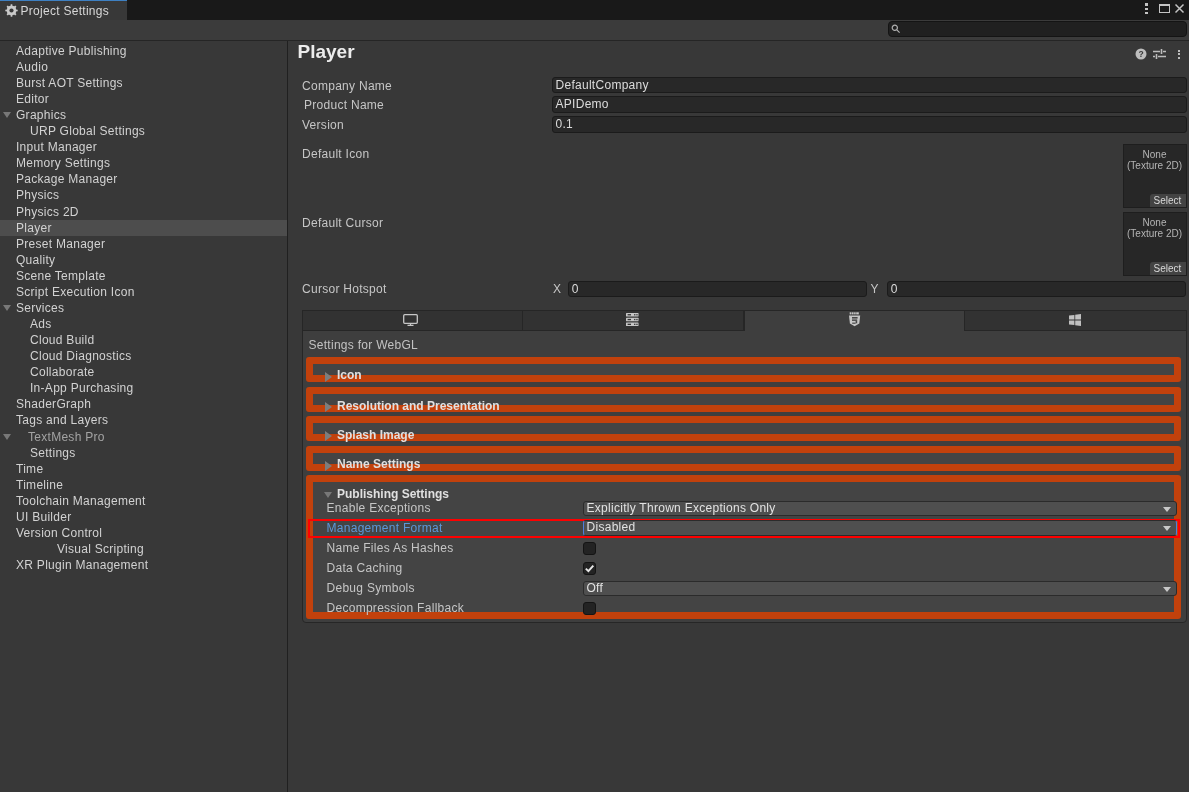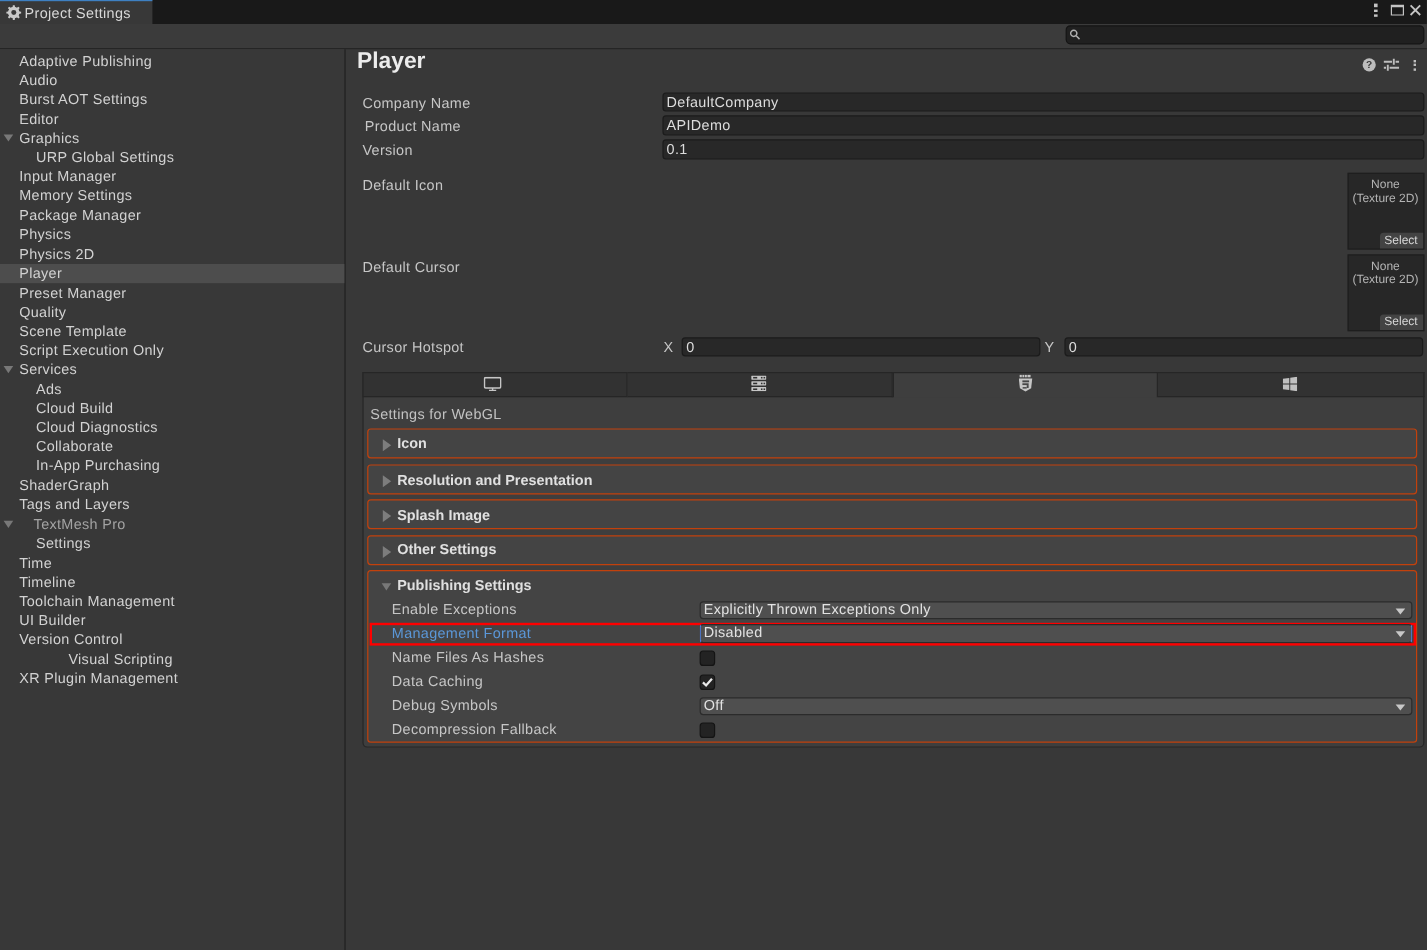--- a/index.html
+++ b/index.html
@@ -10,21 +10,21 @@
 .dd{position:absolute;background:#4f4f4f;border:1px solid #2b2b2b;border-radius:3px;
  color:#e2e2e2;line-height:13px;padding-left:2.5px;white-space:nowrap;letter-spacing:0.28px;}
 .dd .ar{position:absolute;right:5px;top:5px;width:0;height:0;
  border-left:4px solid transparent;border-right:4px solid transparent;border-top:5px solid #c8c8c8;}
 .cb{position:absolute;width:13px;height:13px;background:#232323;border:1px solid #141414;border-radius:3px;}
 .tri-r{position:absolute;width:0;height:0;border-top:5px solid transparent;
  border-bottom:5px solid transparent;border-left:7px solid #7d7d7d;}
 .tri-d{position:absolute;width:0;height:0;border-left:4.6px solid transparent;
  border-right:4.6px solid transparent;border-top:6.2px solid #787878;}
 .bar{position:absolute;left:306px;width:875px;height:25px;background:#444444;
- border:1px solid #c2410c;border-radius:3px;}
+ border:7px solid #c2410c;border-radius:3px;}
 .bar b{position:absolute;left:24px;top:4.5px;color:#e0e0e0;font-weight:bold;}
 </style></head>
 <body>
 
 <div class="abs" style="left:0;top:0;width:1189px;height:20px;background:#191919;"></div>
 <div class="abs" style="left:0;top:0;width:127px;height:20px;background:#383838;border-top:1.5px solid #3e80c2;"></div>
 <div class="abs" style="left:5px;top:4px;"><svg width="13" height="13" viewBox="0 0 13 13">
       <polygon points="11.07,5.48 12.69,5.72 12.69,7.28 11.07,7.52 10.45,9.01 11.43,10.32 10.32,11.43 9.01,10.45 7.52,11.07 7.28,12.69 5.72,12.69 5.48,11.07 3.99,10.45 2.68,11.43 1.57,10.32 2.55,9.01 1.93,7.52 0.31,7.28 0.31,5.72 1.93,5.48 2.55,3.99 1.57,2.68 2.68,1.57 3.99,2.55 5.48,1.93 5.72,0.31 7.28,0.31 7.52,1.93 9.01,2.55 10.32,1.57 11.43,2.68 10.45,3.99" fill="#c9c9c9"></polygon>
       <circle cx="6.5" cy="6.5" r="4.68" fill="#c9c9c9"></circle>
       <circle cx="6.5" cy="6.5" r="2.08" fill="#383838"></circle>
@@ -54,21 +54,21 @@
 <div class="abs" style="left:30px;top:123.1px;height:16px;line-height:16px;color:#d2d2d2;white-space:nowrap;letter-spacing:0.28px;">URP Global Settings</div>
 <div class="abs" style="left:16px;top:139.2px;height:16px;line-height:16px;color:#d2d2d2;white-space:nowrap;letter-spacing:0.28px;">Input Manager</div>
 <div class="abs" style="left:16px;top:155.3px;height:16px;line-height:16px;color:#d2d2d2;white-space:nowrap;letter-spacing:0.28px;">Memory Settings</div>
 <div class="abs" style="left:16px;top:171.4px;height:16px;line-height:16px;color:#d2d2d2;white-space:nowrap;letter-spacing:0.28px;">Package Manager</div>
 <div class="abs" style="left:16px;top:187.4px;height:16px;line-height:16px;color:#d2d2d2;white-space:nowrap;letter-spacing:0.28px;">Physics</div>
 <div class="abs" style="left:16px;top:203.5px;height:16px;line-height:16px;color:#d2d2d2;white-space:nowrap;letter-spacing:0.28px;">Physics 2D</div>
 <div class="abs" style="left:16px;top:219.6px;height:16px;line-height:16px;color:#d2d2d2;white-space:nowrap;letter-spacing:0.28px;">Player</div>
 <div class="abs" style="left:16px;top:235.6px;height:16px;line-height:16px;color:#d2d2d2;white-space:nowrap;letter-spacing:0.28px;">Preset Manager</div>
 <div class="abs" style="left:16px;top:251.7px;height:16px;line-height:16px;color:#d2d2d2;white-space:nowrap;letter-spacing:0.28px;">Quality</div>
 <div class="abs" style="left:16px;top:267.8px;height:16px;line-height:16px;color:#d2d2d2;white-space:nowrap;letter-spacing:0.28px;">Scene Template</div>
-<div class="abs" style="left:16px;top:283.9px;height:16px;line-height:16px;color:#d2d2d2;white-space:nowrap;letter-spacing:0.28px;">Script Execution Only</div>
+<div class="abs" style="left:16px;top:283.9px;height:16px;line-height:16px;color:#d2d2d2;white-space:nowrap;letter-spacing:0.28px;">Script Execution Icon</div>
 <div class="tri-d" style="left:2.5px;top:304.9px;"></div>
 <div class="abs" style="left:16px;top:299.9px;height:16px;line-height:16px;color:#d2d2d2;white-space:nowrap;letter-spacing:0.28px;">Services</div>
 <div class="abs" style="left:30px;top:316.0px;height:16px;line-height:16px;color:#d2d2d2;white-space:nowrap;letter-spacing:0.28px;">Ads</div>
 <div class="abs" style="left:30px;top:332.1px;height:16px;line-height:16px;color:#d2d2d2;white-space:nowrap;letter-spacing:0.28px;">Cloud Build</div>
 <div class="abs" style="left:30px;top:348.1px;height:16px;line-height:16px;color:#d2d2d2;white-space:nowrap;letter-spacing:0.28px;">Cloud Diagnostics</div>
 <div class="abs" style="left:30px;top:364.2px;height:16px;line-height:16px;color:#d2d2d2;white-space:nowrap;letter-spacing:0.28px;">Collaborate</div>
 <div class="abs" style="left:30px;top:380.3px;height:16px;line-height:16px;color:#d2d2d2;white-space:nowrap;letter-spacing:0.28px;">In-App Purchasing</div>
 <div class="abs" style="left:16px;top:396.3px;height:16px;line-height:16px;color:#d2d2d2;white-space:nowrap;letter-spacing:0.28px;">ShaderGraph</div>
 <div class="abs" style="left:16px;top:412.4px;height:16px;line-height:16px;color:#d2d2d2;white-space:nowrap;letter-spacing:0.28px;">Tags and Layers</div>
 <div class="tri-d" style="left:2.5px;top:433.5px;"></div>
@@ -171,21 +171,21 @@
 <div class="bar" style="top:387.0px;">
     <div class="tri-r" style="left:11.5px;top:8px;"></div>
     <b>Resolution and Presentation</b>
   </div>
 <div class="bar" style="top:416.4px;">
     <div class="tri-r" style="left:11.5px;top:8px;"></div>
     <b>Splash Image</b>
   </div>
 <div class="bar" style="top:445.7px;">
     <div class="tri-r" style="left:11.5px;top:8px;"></div>
-    <b>Other Settings</b>
+    <b>Name Settings</b>
   </div>
 <div class="bar" style="top:475px;height:143.6px;">
     <div class="tri-d" style="left:11px;top:9.5px;"></div>
     <b>Publishing Settings</b>
   </div>
 <div class="lbl" style="left:326.5px;top:499.8px;">Enable Exceptions</div>
 <div class="lbl" style="left:326.5px;top:519.5px;color:#5b97d8;">Management Format</div>
 <div class="lbl" style="left:326.5px;top:539.8px;">Name Files As Hashes</div>
 <div class="lbl" style="left:326.5px;top:559.8px;">Data Caching</div>
 <div class="lbl" style="left:326.5px;top:579.8px;">Debug Symbols</div>

